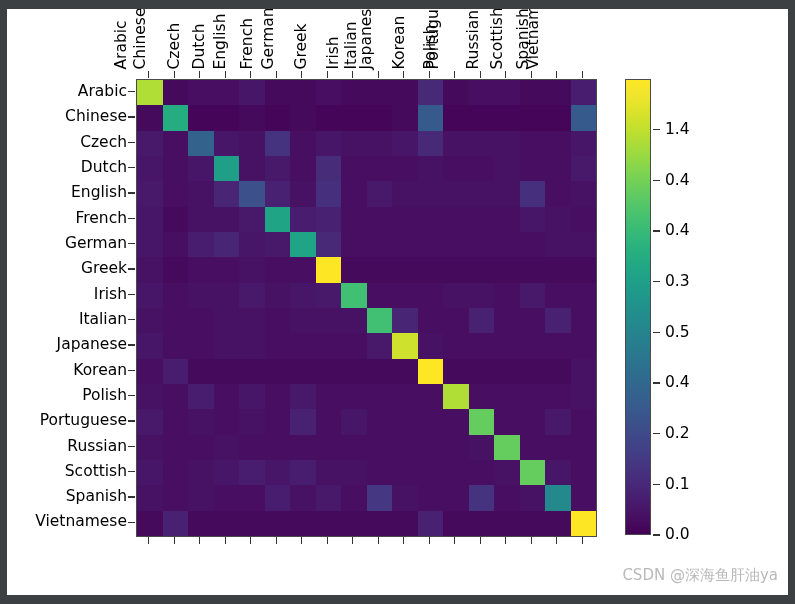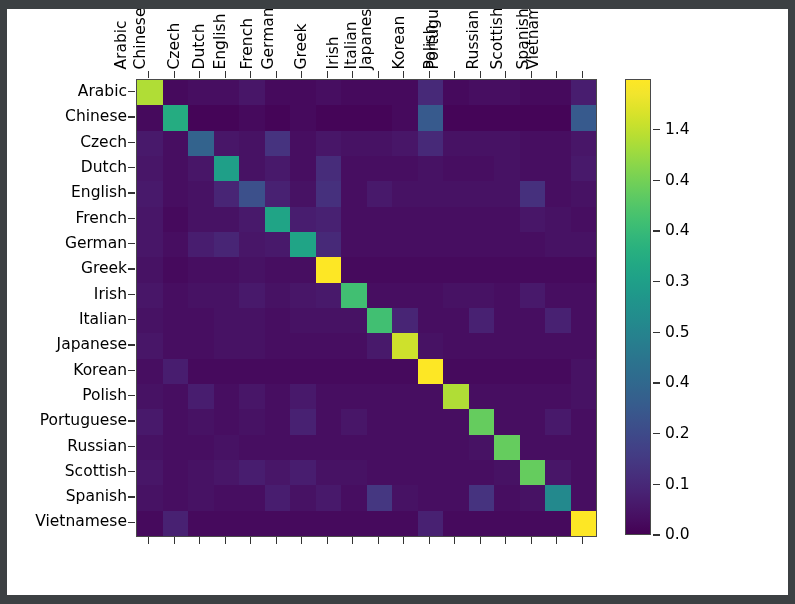--- a/index.html
+++ b/index.html
@@ -817,14 +817,15 @@
         <div class="cbtick" style="top: 101.333px;">
           <i></i>
           <span>0.4</span>
         </div>
         <div class="cbtick" style="top: 50.6667px;">
           <i></i>
           <span>1.4</span>
         </div>
       </div>
 
+    <div id="watermark">CSDN @深海鱼肝油ya</div>
   </div>
 </div>
 
 </body></html>

